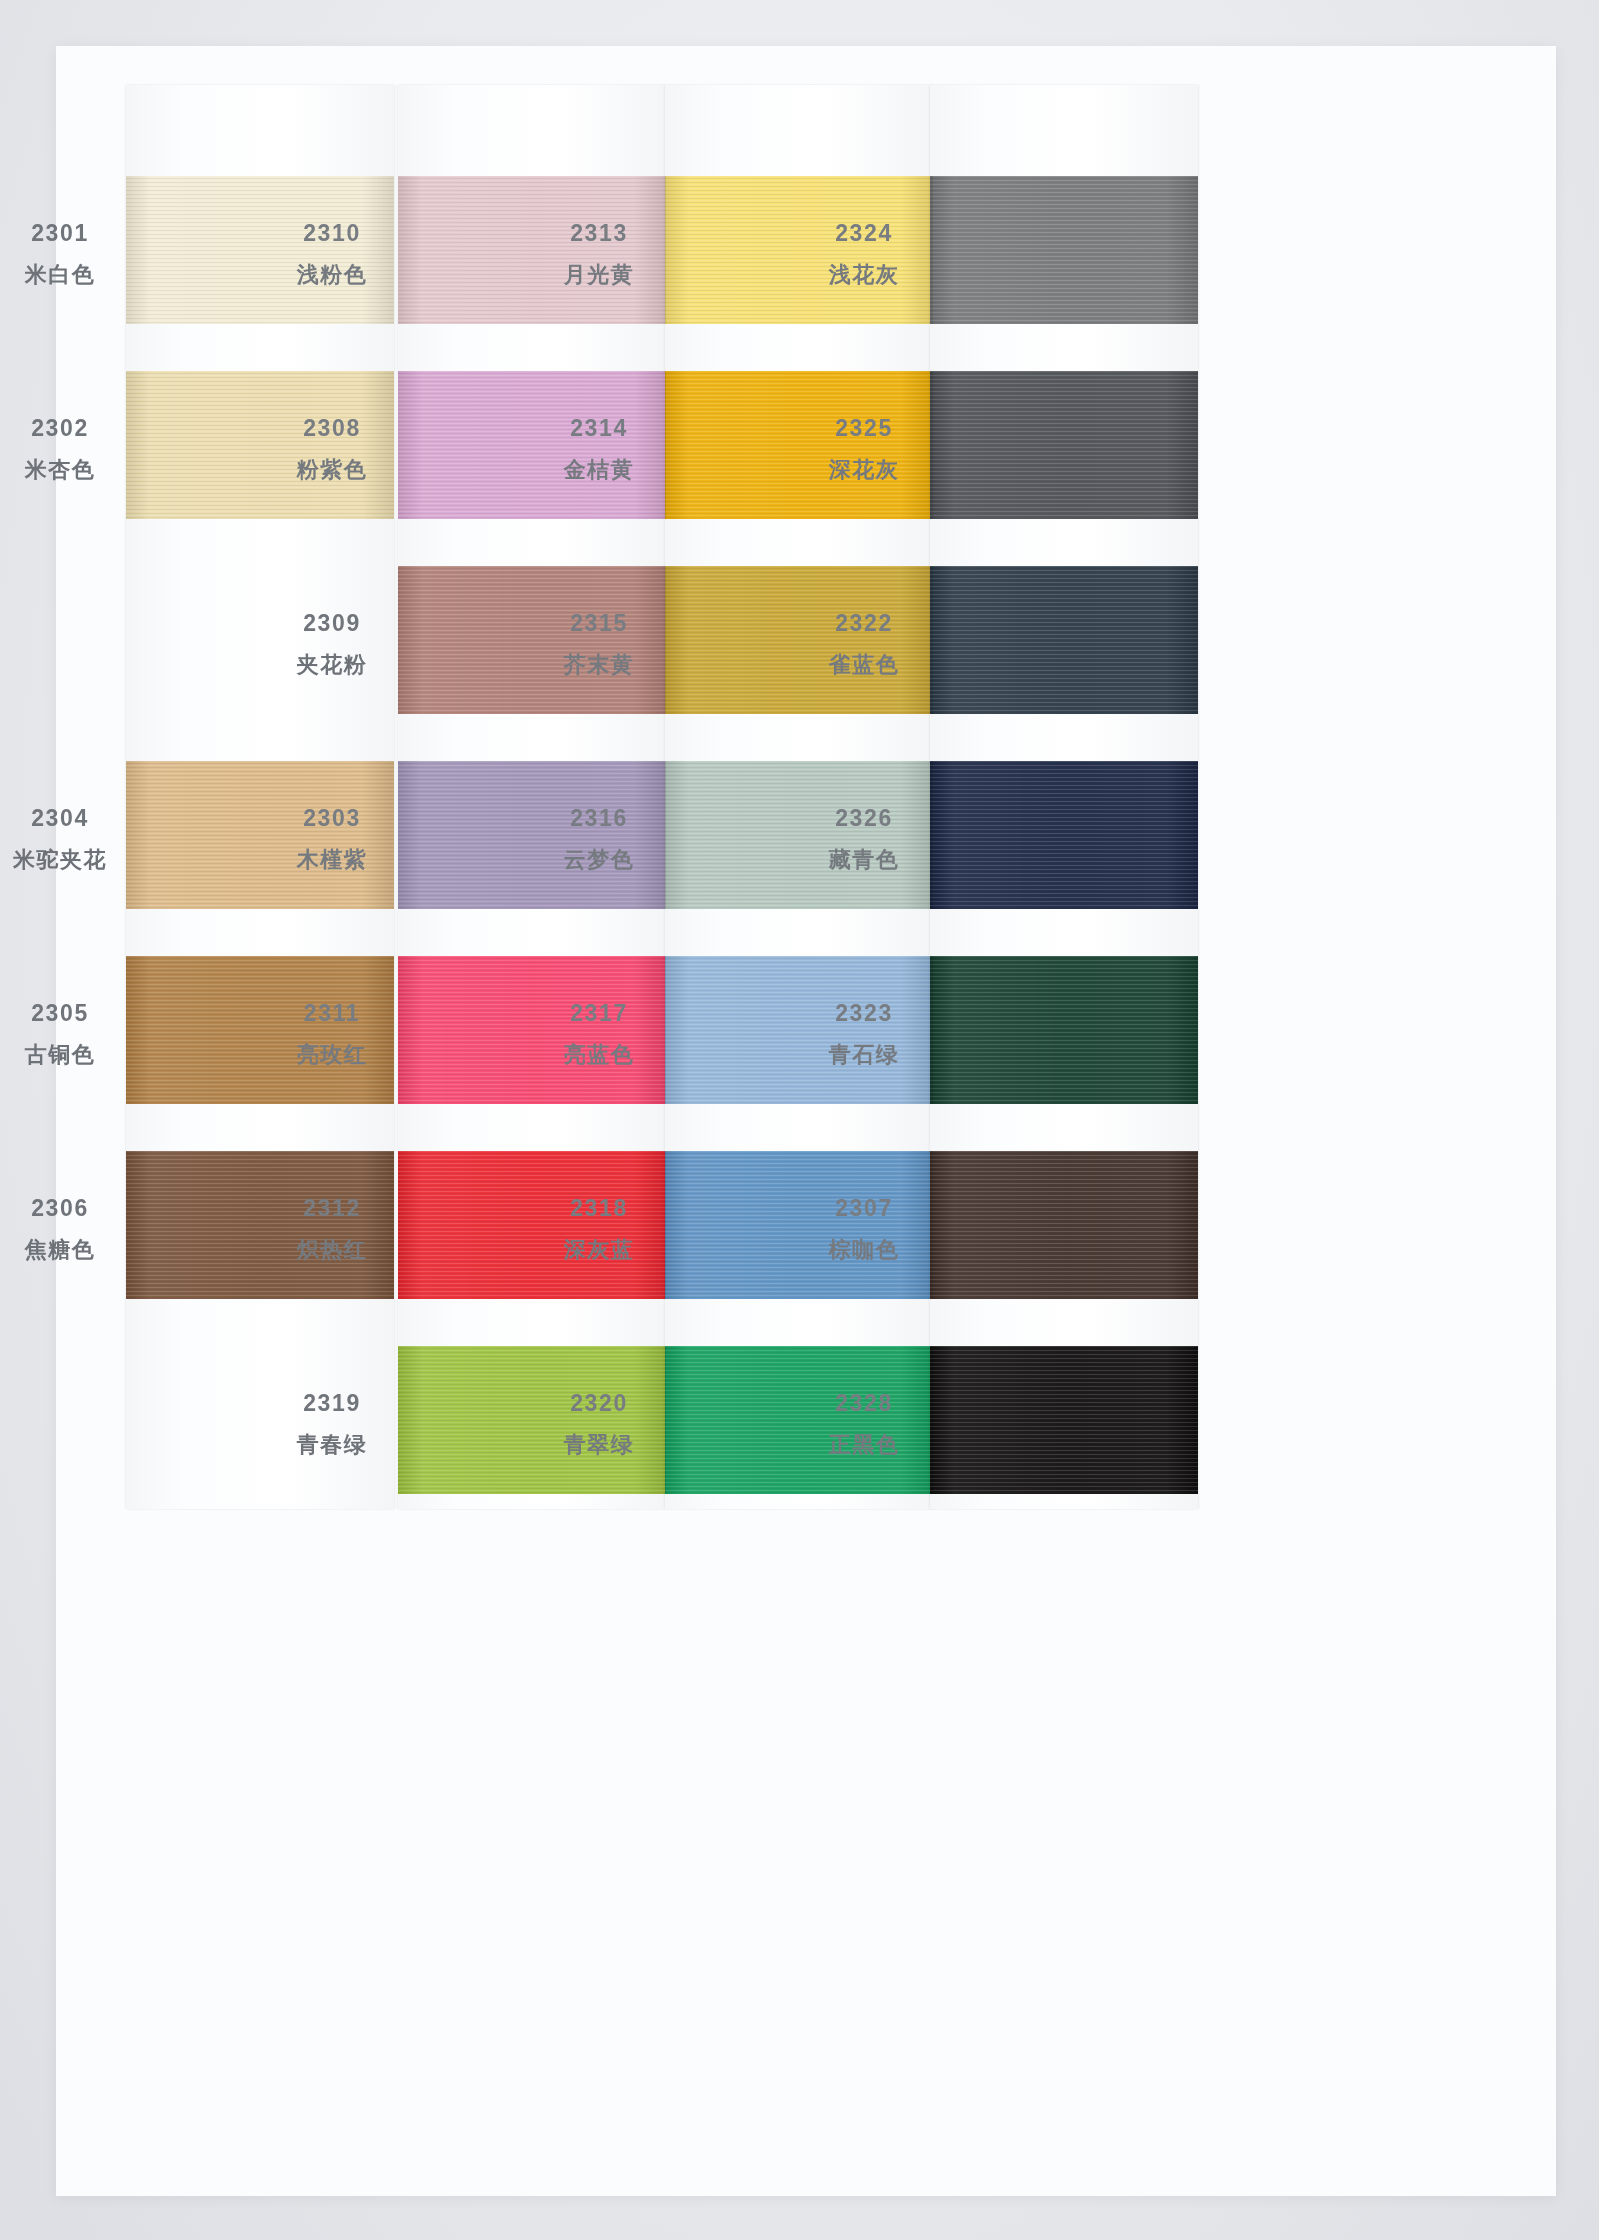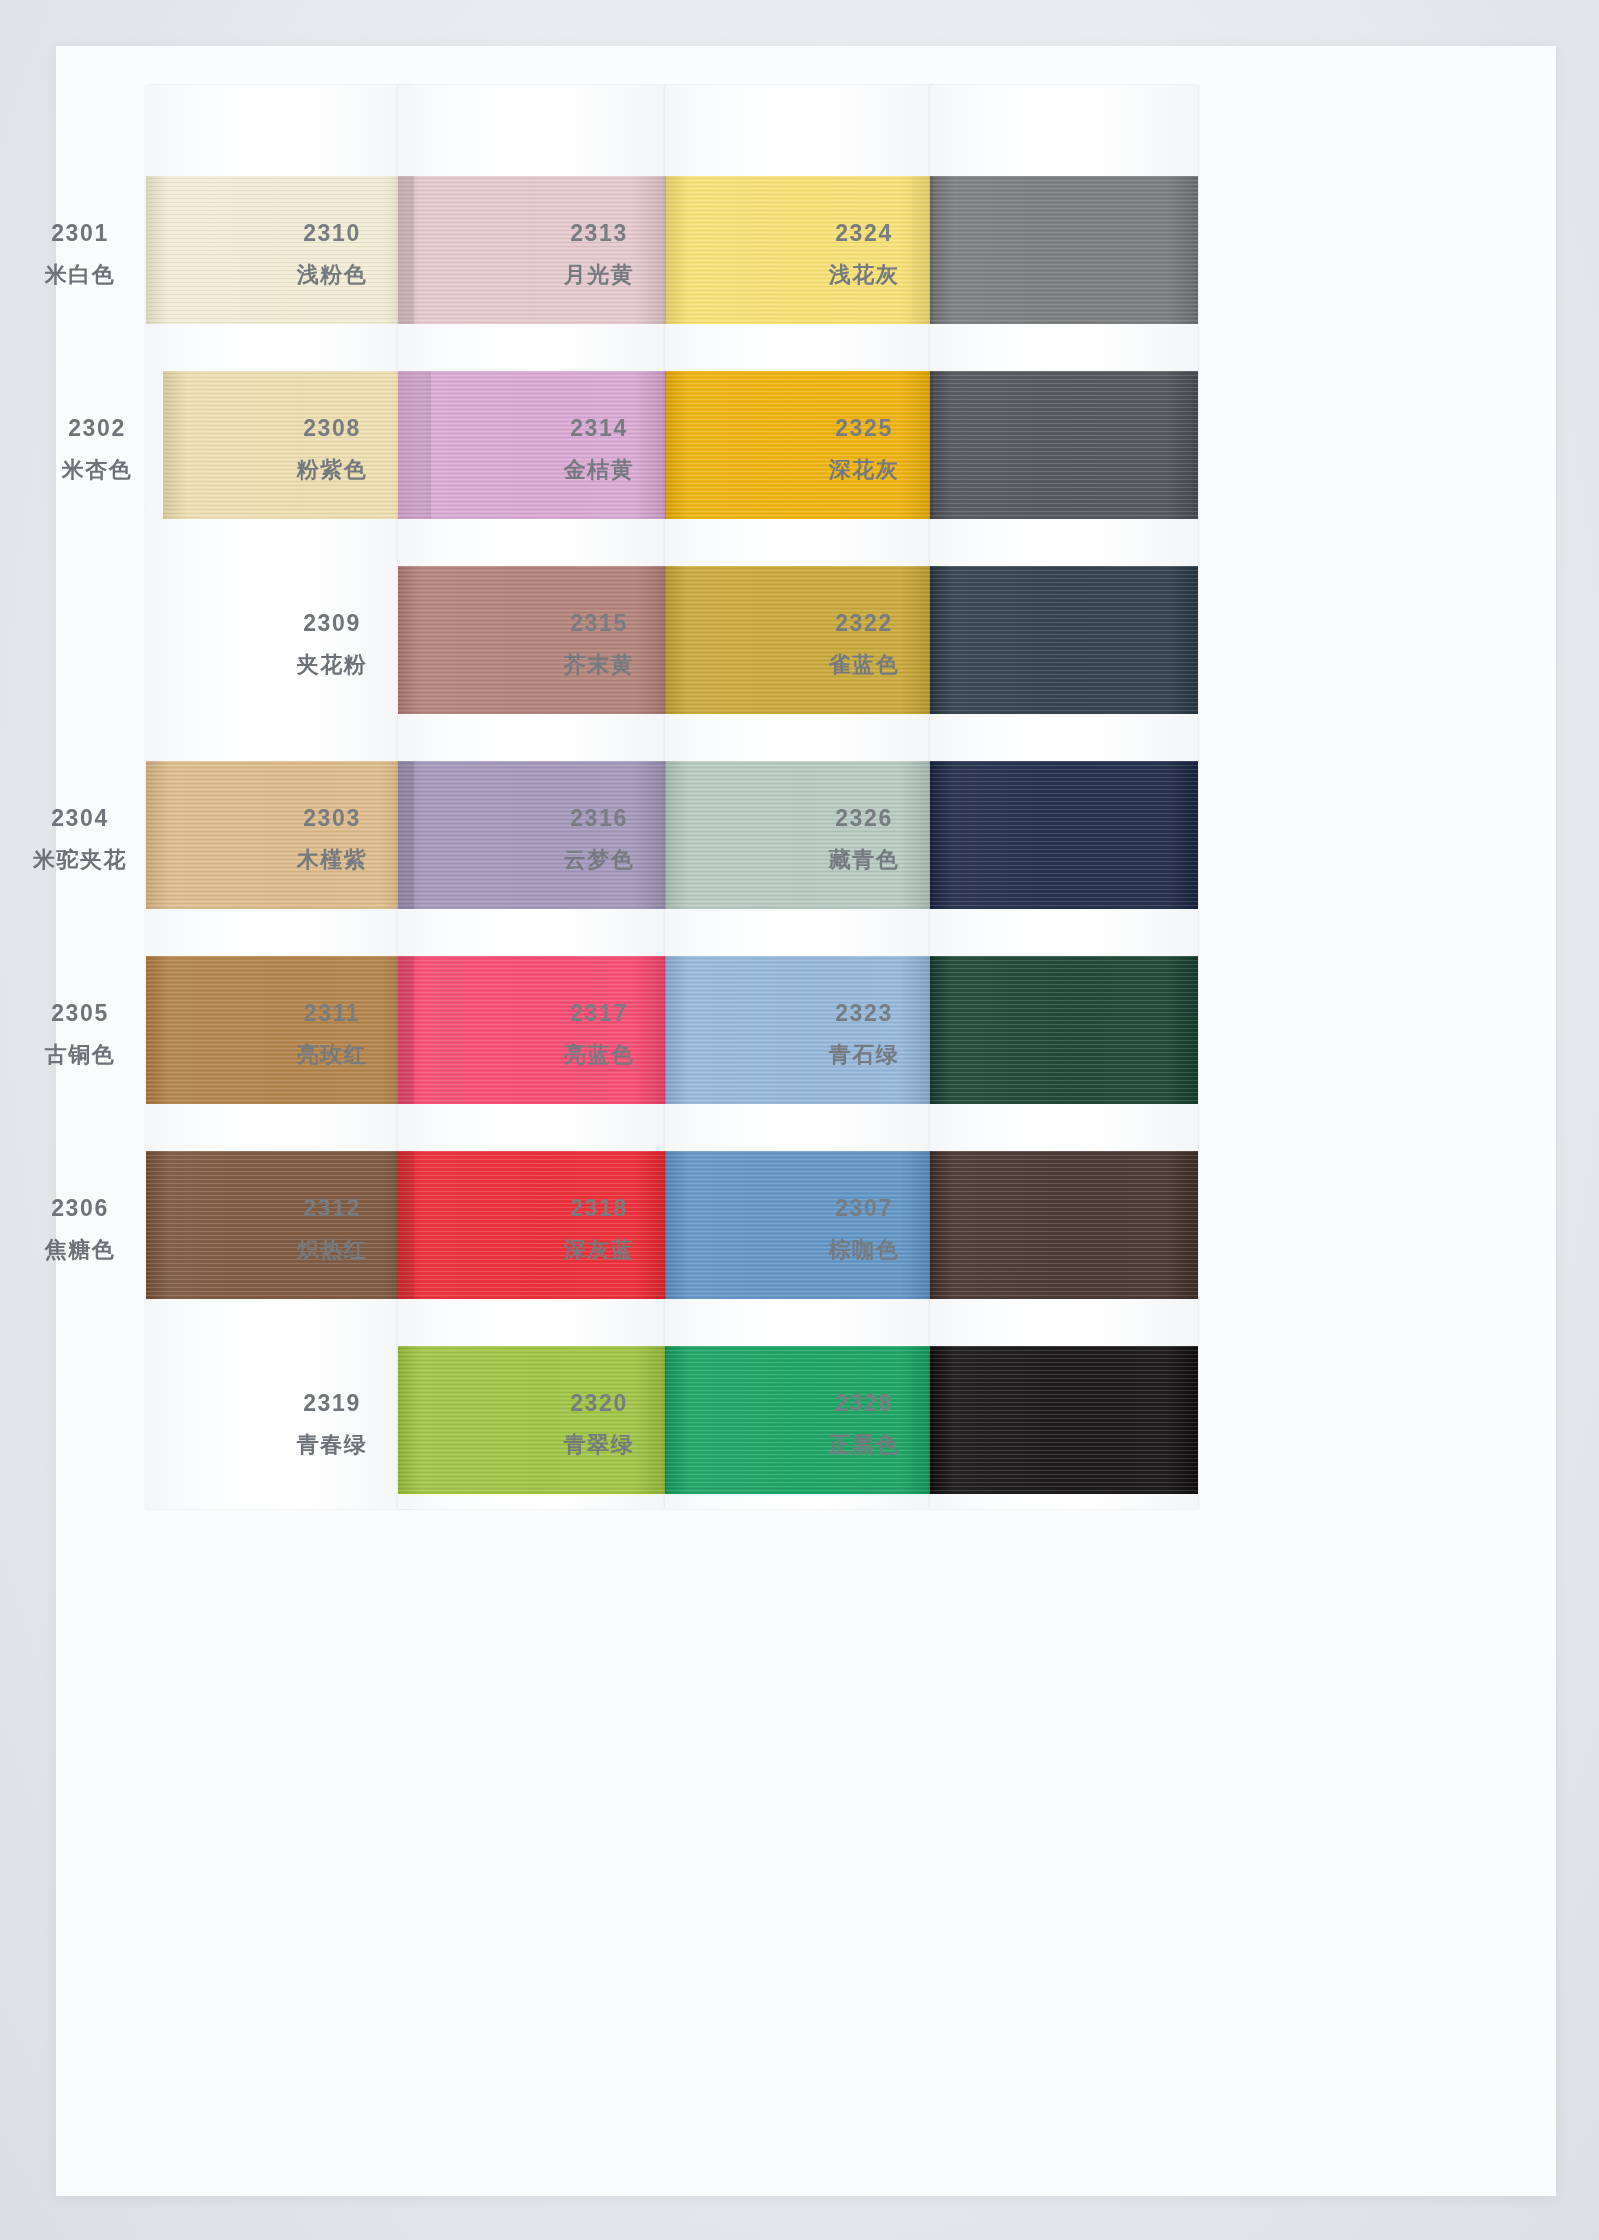--- a/index.html
+++ b/index.html
@@ -112,30 +112,30 @@
   .label.left{ right:268px; }
 </style>
 </head>
 <body>
 
 <div id="backdrop"></div>
 
 <div id="card">
   <div class="sheet"></div>
   <div id="columns-root">
-      <div class="column" style="left: 146px; top: 0px; height: 2240px;">
+      <div class="column" style="left: 126px; top: 0px; height: 2240px;">
         <div class="strip" style="top: 85px; height: 1424px;"></div>
         <div class="swatch-wrap" style="top: 176px; height: 148px;">
           <div class="swatch" style="background: rgb(242, 236, 212);"></div>
           <div class="label left" style="top: 40px;">
             <span class="code">2301</span>
             <span class="name">米白色</span>
           </div>
         </div>
-        <div class="swatch-wrap" style="top: 371px; height: 148px; margin-left: 17px;">
+        <div class="swatch-wrap" style="top: 371px; height: 148px;">
           <div class="swatch" style="background: rgb(236, 221, 174);"></div>
           <div class="label left" style="top: 40px;">
             <span class="code">2302</span>
             <span class="name">米杏色</span>
           </div>
         </div>
         <div class="swatch-wrap" style="top: 761px; height: 148px; border-radius: 11px;">
           <div class="swatch" style="background: rgb(220, 185, 135);"></div>
           <div class="label left" style="top: 40px;">
             <span class="code">2304</span>

